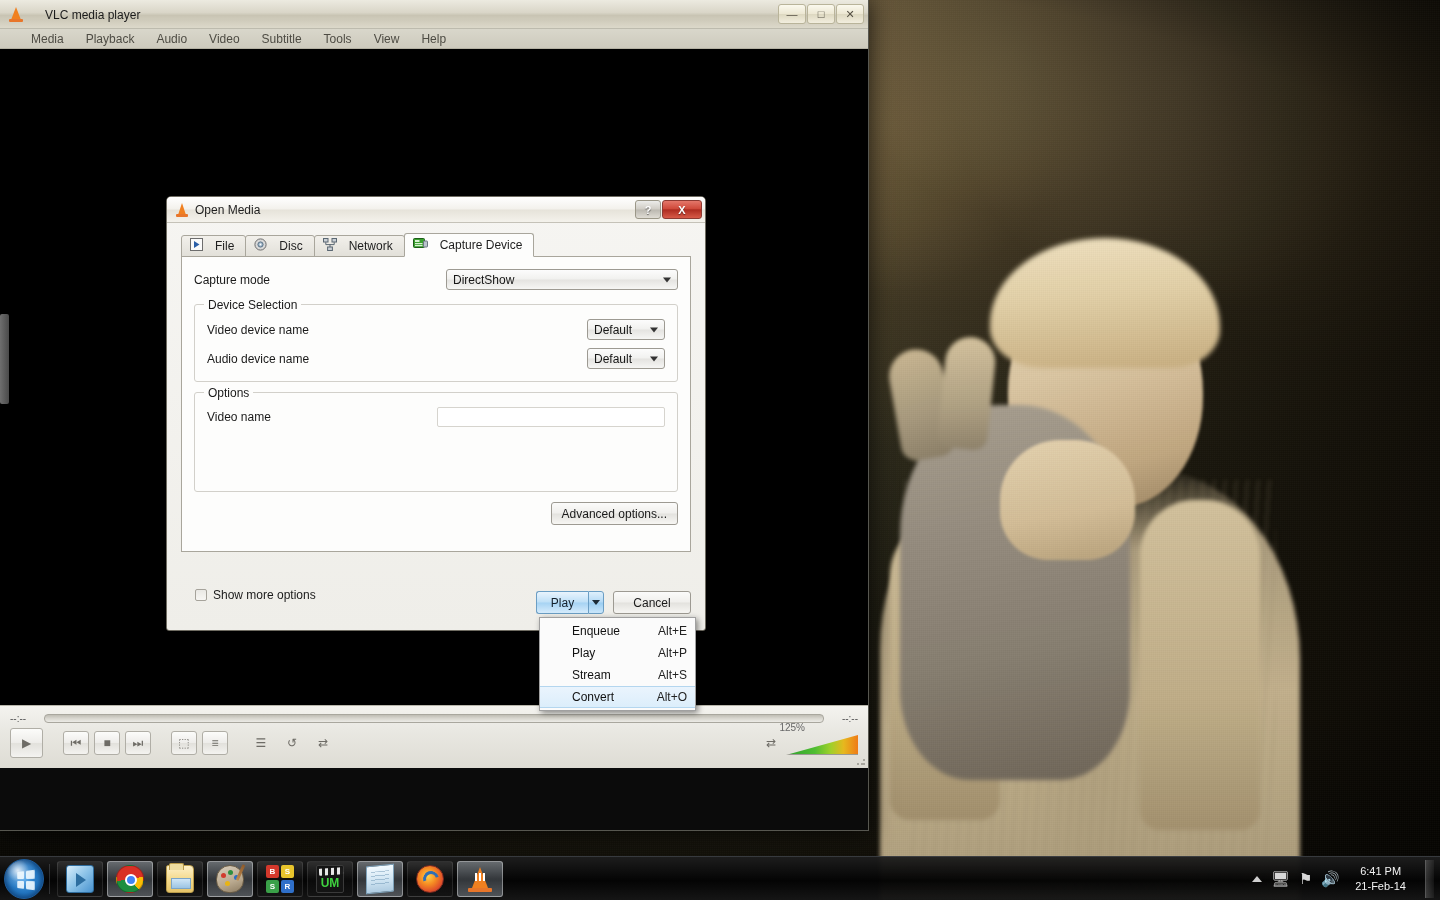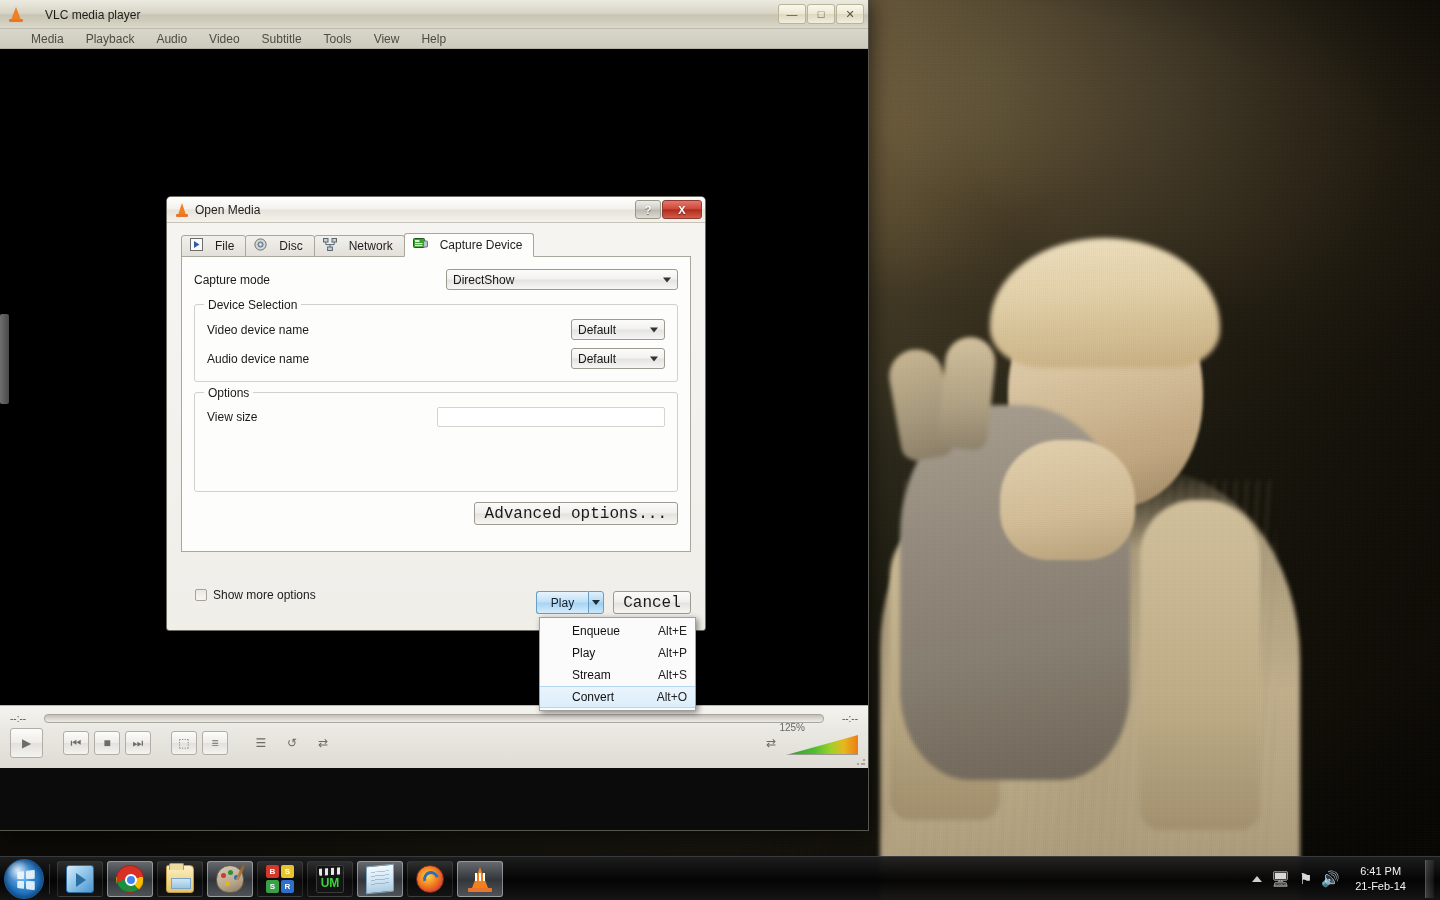--- a/index.html
+++ b/index.html
@@ -278,41 +278,41 @@
     display:flex; align-items:center;
     padding:0 20px 0 6px;
     font-size:12px; color:#161616;
   }
   .combo .caret {
     position:absolute; right:6px; top:50%; transform:translateY(-50%);
     width:0; height:0; border-left:4px solid transparent; border-right:4px solid transparent;
     border-top:5px solid #333;
   }
   .combo-wide { width:232px; }
-  .combo-small { width:94px; }
+  .combo-small { width:78px; }
 
   .group {
     border:1px solid #d2d0ca; border-radius:3px;
     padding:14px 12px 10px 12px;
     margin-bottom:10px; position:relative;
   }
   .group-title {
     position:absolute; top:-7px; left:9px; background:#fdfdfc;
     padding:0 4px; font-size:12px; color:#1a1a1a;
   }
   .textfield {
     width:228px; height:20px;
     background:#fff; border:1px solid #d6d4ce; border-radius:2px;
   }
   .btn {
     height:23px; padding:0 10px;
     background: linear-gradient(180deg,#fbfbfa 0%, #f0efec 48%, #e3e2de 52%, #f7f6f3 100%);
     border:1px solid #9d9a92; border-radius:3px;
-    font-size:16px; color:#1a1a1a;
-    display:flex; align-items:center; justify-content:center;font-family:Liberation Mono, monospace;
+    font-size:12px; color:#1a1a1a;
+    display:flex; align-items:center; justify-content:center;
   }
   .adv-wrap { display:flex; justify-content:flex-end; margin-top:2px; }
 
   .dlg-footer {
     display:flex; align-items:center; padding:10px 14px 0 14px;margin-top:26px;
   }
   .chk {
     width:12px; height:12px; border:1px solid #a6a39b; border-radius:2px;
     background: linear-gradient(180deg,#e9e8e4,#f7f6f3);
     margin-right:6px;
@@ -672,21 +672,21 @@
           <div class="combo combo-small">
             <span>Default</span>
             <i class="caret"></i>
           </div>
         </div>
       </div>
 
       <div class="group" style="height:100px;">
         <span class="group-title">Options</span>
         <div class="row">
-          <span class="row-label">View size</span>
+          <span class="row-label">Video name</span>
           <span class="spacer"></span>
           <input class="textfield" type="text" placeholder="" style="">
         </div>
       </div>
 
       <div class="adv-wrap">
         <div class="btn">Advanced options...</div>
       </div>
     </div>
 

